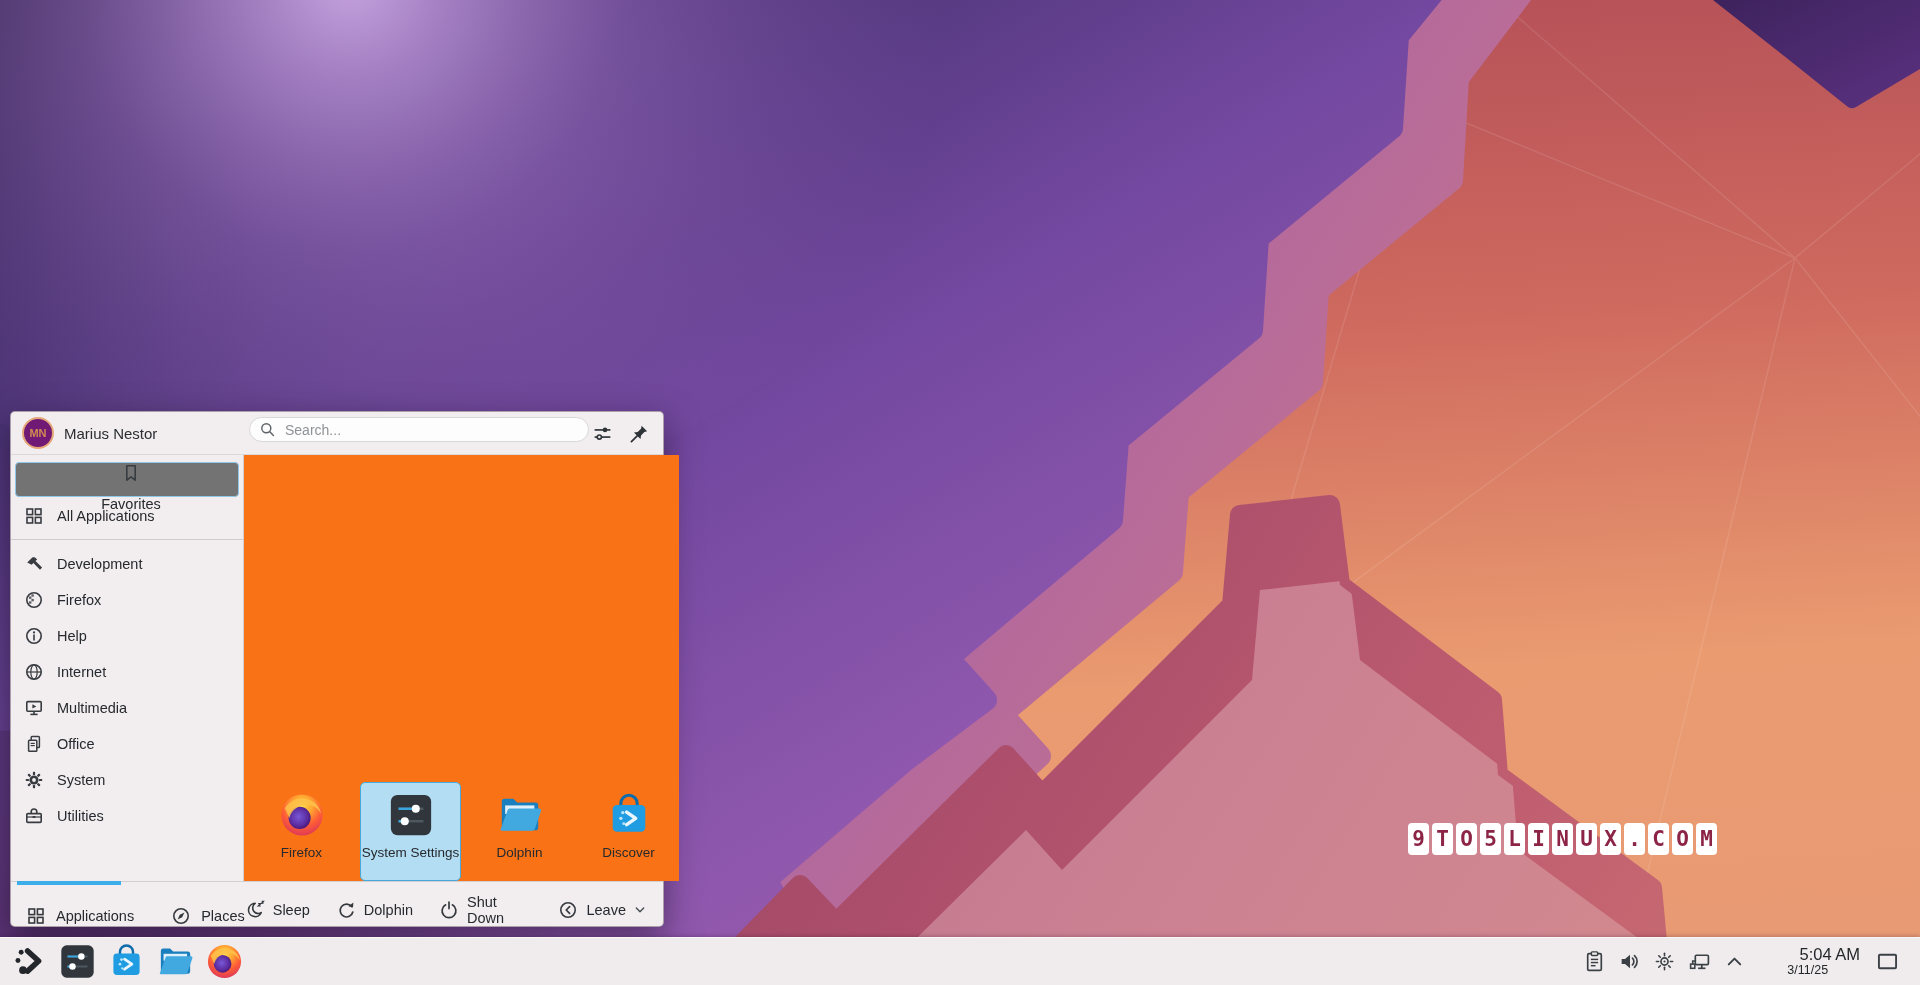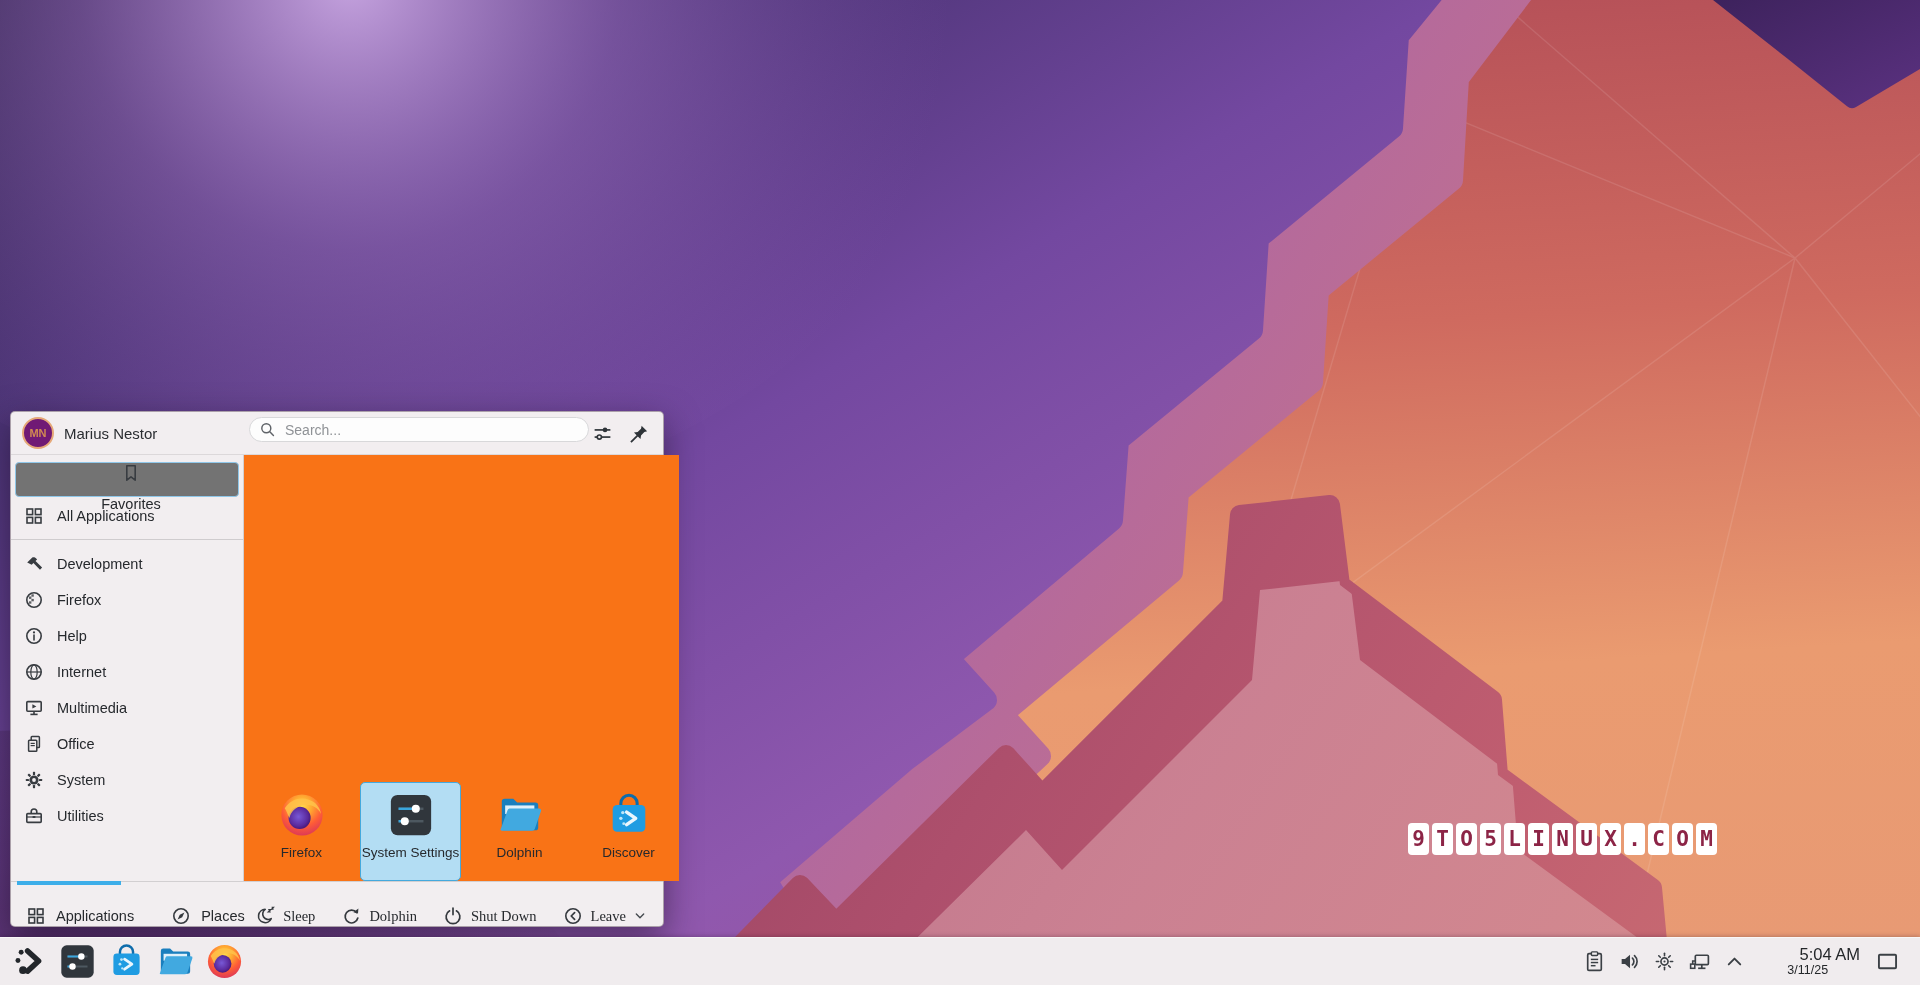--- a/index.html
+++ b/index.html
@@ -46,21 +46,21 @@
   .tile.selected{background:#b3ddf3;border-color:#44a9dd;}
   .tile .appicon{width:46px;height:46px;margin-bottom:7px;display:flex;}
 
   .lfooter{height:44px;flex:0 0 44px;border-top:1px solid rgba(0,0,0,.13);position:relative;
     display:flex;align-items:flex-end;border-radius:0 0 5px 5px;}
   .tab-indicator{position:absolute;top:-1px;left:6px;width:104px;height:4px;background:#3daee9;}
   .ftab{display:flex;align-items:center;gap:10px;font-size:14.5px;}
   .ftab .icn,.fbtn .icn{width:20px;height:20px;color:#35393e;display:flex;}
   .ftab.t0{margin-left:15px;} .ftab.t1{margin-left:37px;}
   .fsession{margin-left:auto;display:flex;align-items:center;gap:26px;padding-right:15px;}
-  .fbtn{display:flex;align-items:center;gap:8px;font-size:14.5px;font-family:Liberation Serif, serif;}
+  .fbtn{display:flex;align-items:center;gap:8px;font-size:14.5px;}
   .fbtn .chev{width:16px;height:16px;color:#43484d;display:flex;margin-left:-2px;}
 
   
   .taskbar{position:absolute;left:0;top:937px;width:1920px;height:48px;background:#f0ecee;
     border-top:1px solid rgba(255,255,255,.6);box-shadow:0 -1px 4px rgba(40,15,40,.25);
     display:flex;align-items:center;padding:0 20px 0 8px;box-sizing:border-box;}
   .tb-left{display:flex;align-items:center;gap:9px;}
   .tb-app{width:40px;height:40px;display:flex;align-items:center;justify-content:center;border-radius:3px;}
   .tb-launcher{width:40px;height:40px;display:flex;align-items:center;justify-content:center;color:#23272b;}
   .tb-spacer{flex:1;}

